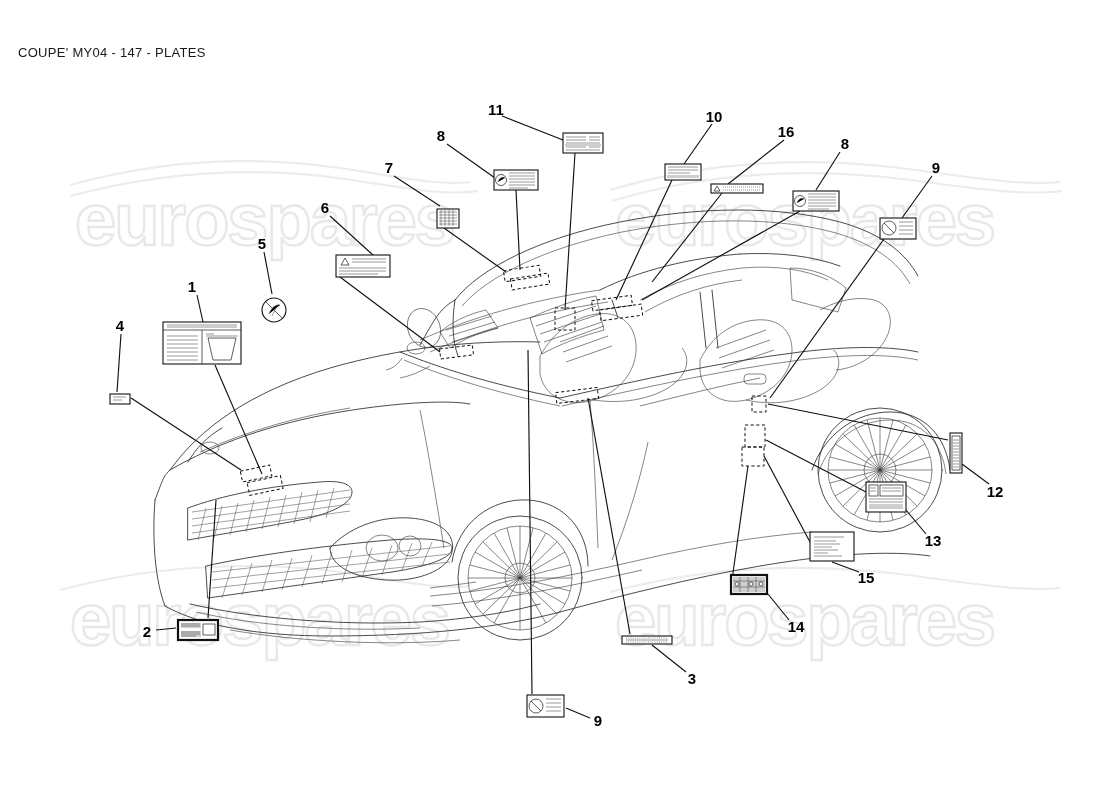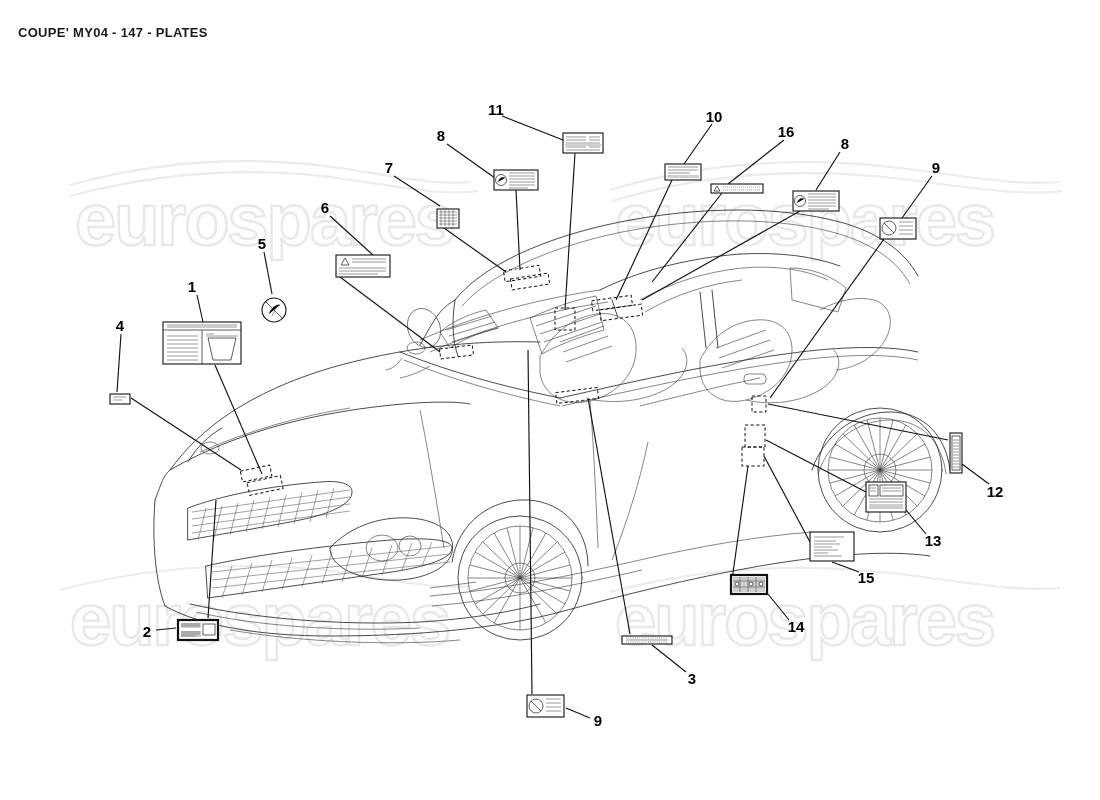--- a/index.html
+++ b/index.html
@@ -2,22 +2,22 @@
 <html><head>
 <meta charset="utf-8">
 <style>
   html,body{margin:0;padding:0;background:#ffffff;}
   body{
     width:1100px;height:800px;position:relative;overflow:hidden;
     font-family:"Liberation Sans", sans-serif;
   }
   #stage{position:absolute;left:0;top:0;width:1100px;height:800px;}
   #title{
-    position:absolute;left:18px;top:25px;
-    font-size:13px;font-weight:bold;color:#1a1a1a;letter-spacing:.3px;
+    position:absolute;left:18px;top:45px;
+    font-size:13px;font-weight:normal;color:#1a1a1a;letter-spacing:.3px;
   }
   svg{position:absolute;left:0;top:0;width:1100px;height:800px;}
   .wm{fill:none;stroke:#e8e8e8;stroke-width:2.4;}
   .wmswoosh{fill:none;stroke:#ececec;stroke-width:2.2;}
   .car{fill:none;stroke:#2b2b2b;stroke-width:.85;stroke-linejoin:round;stroke-linecap:round;}
   .carthin{fill:none;stroke:#3a3a3a;stroke-width:.62;}
   .lead{fill:none;stroke:#111;stroke-width:1.15;}
   .dash{fill:none;stroke:#111;stroke-width:1;stroke-dasharray:3.2 2.4;}
   .plate{fill:#fff;stroke:#111;stroke-width:1.1;}
   .platedark{fill:#fff;stroke:#111;stroke-width:2.2;}

